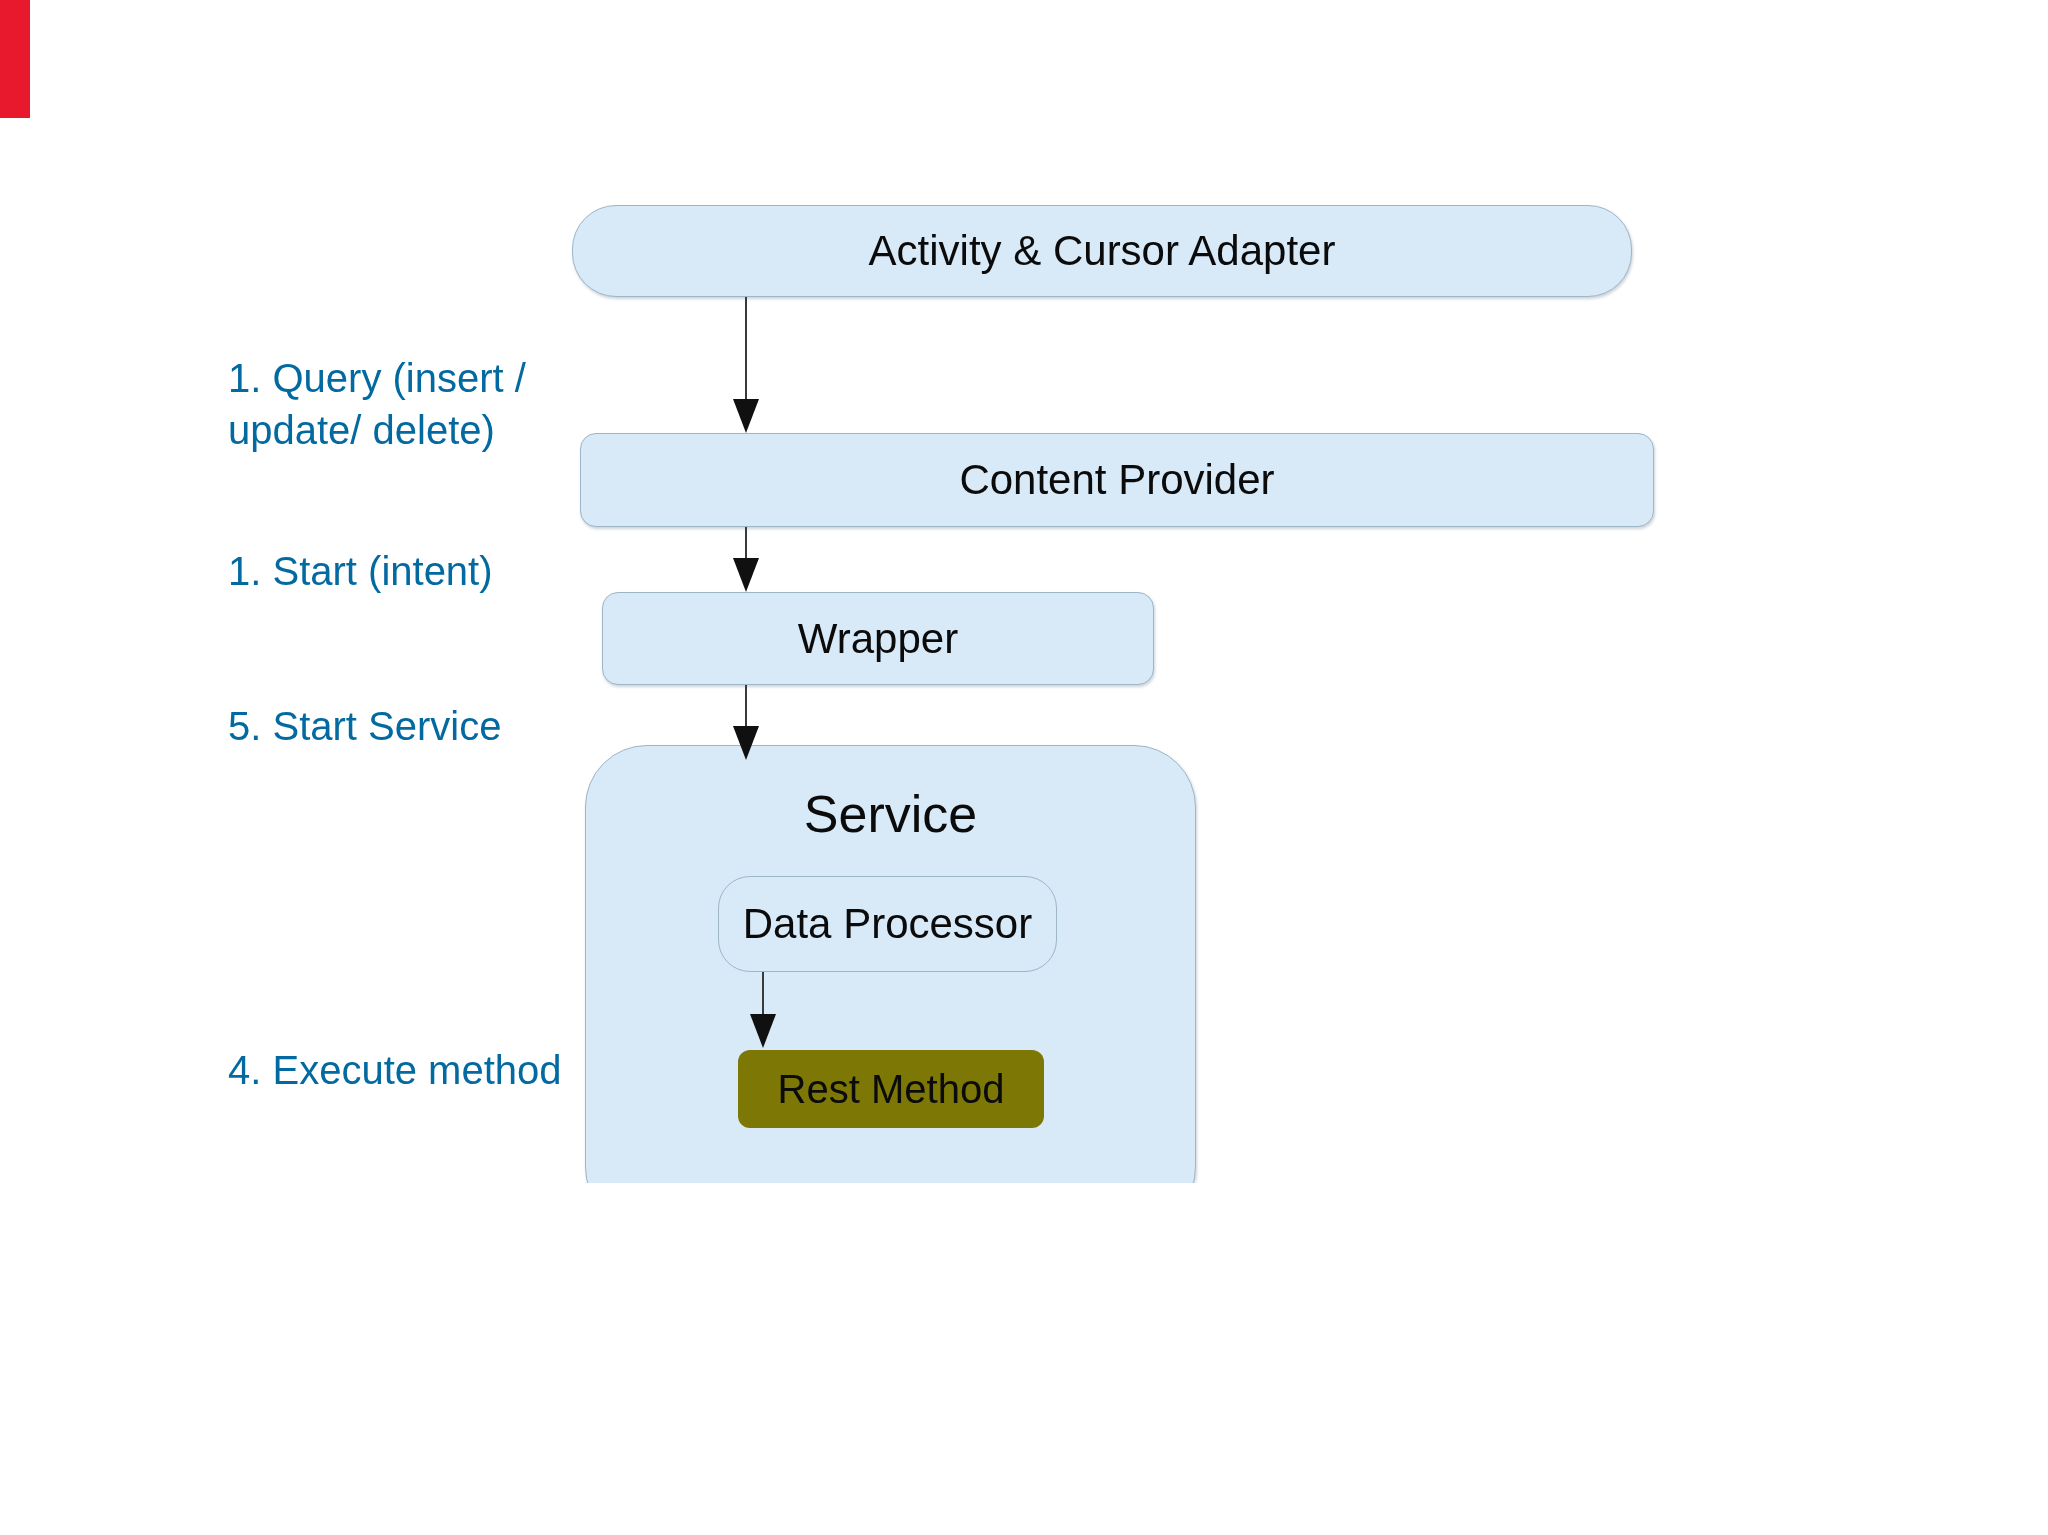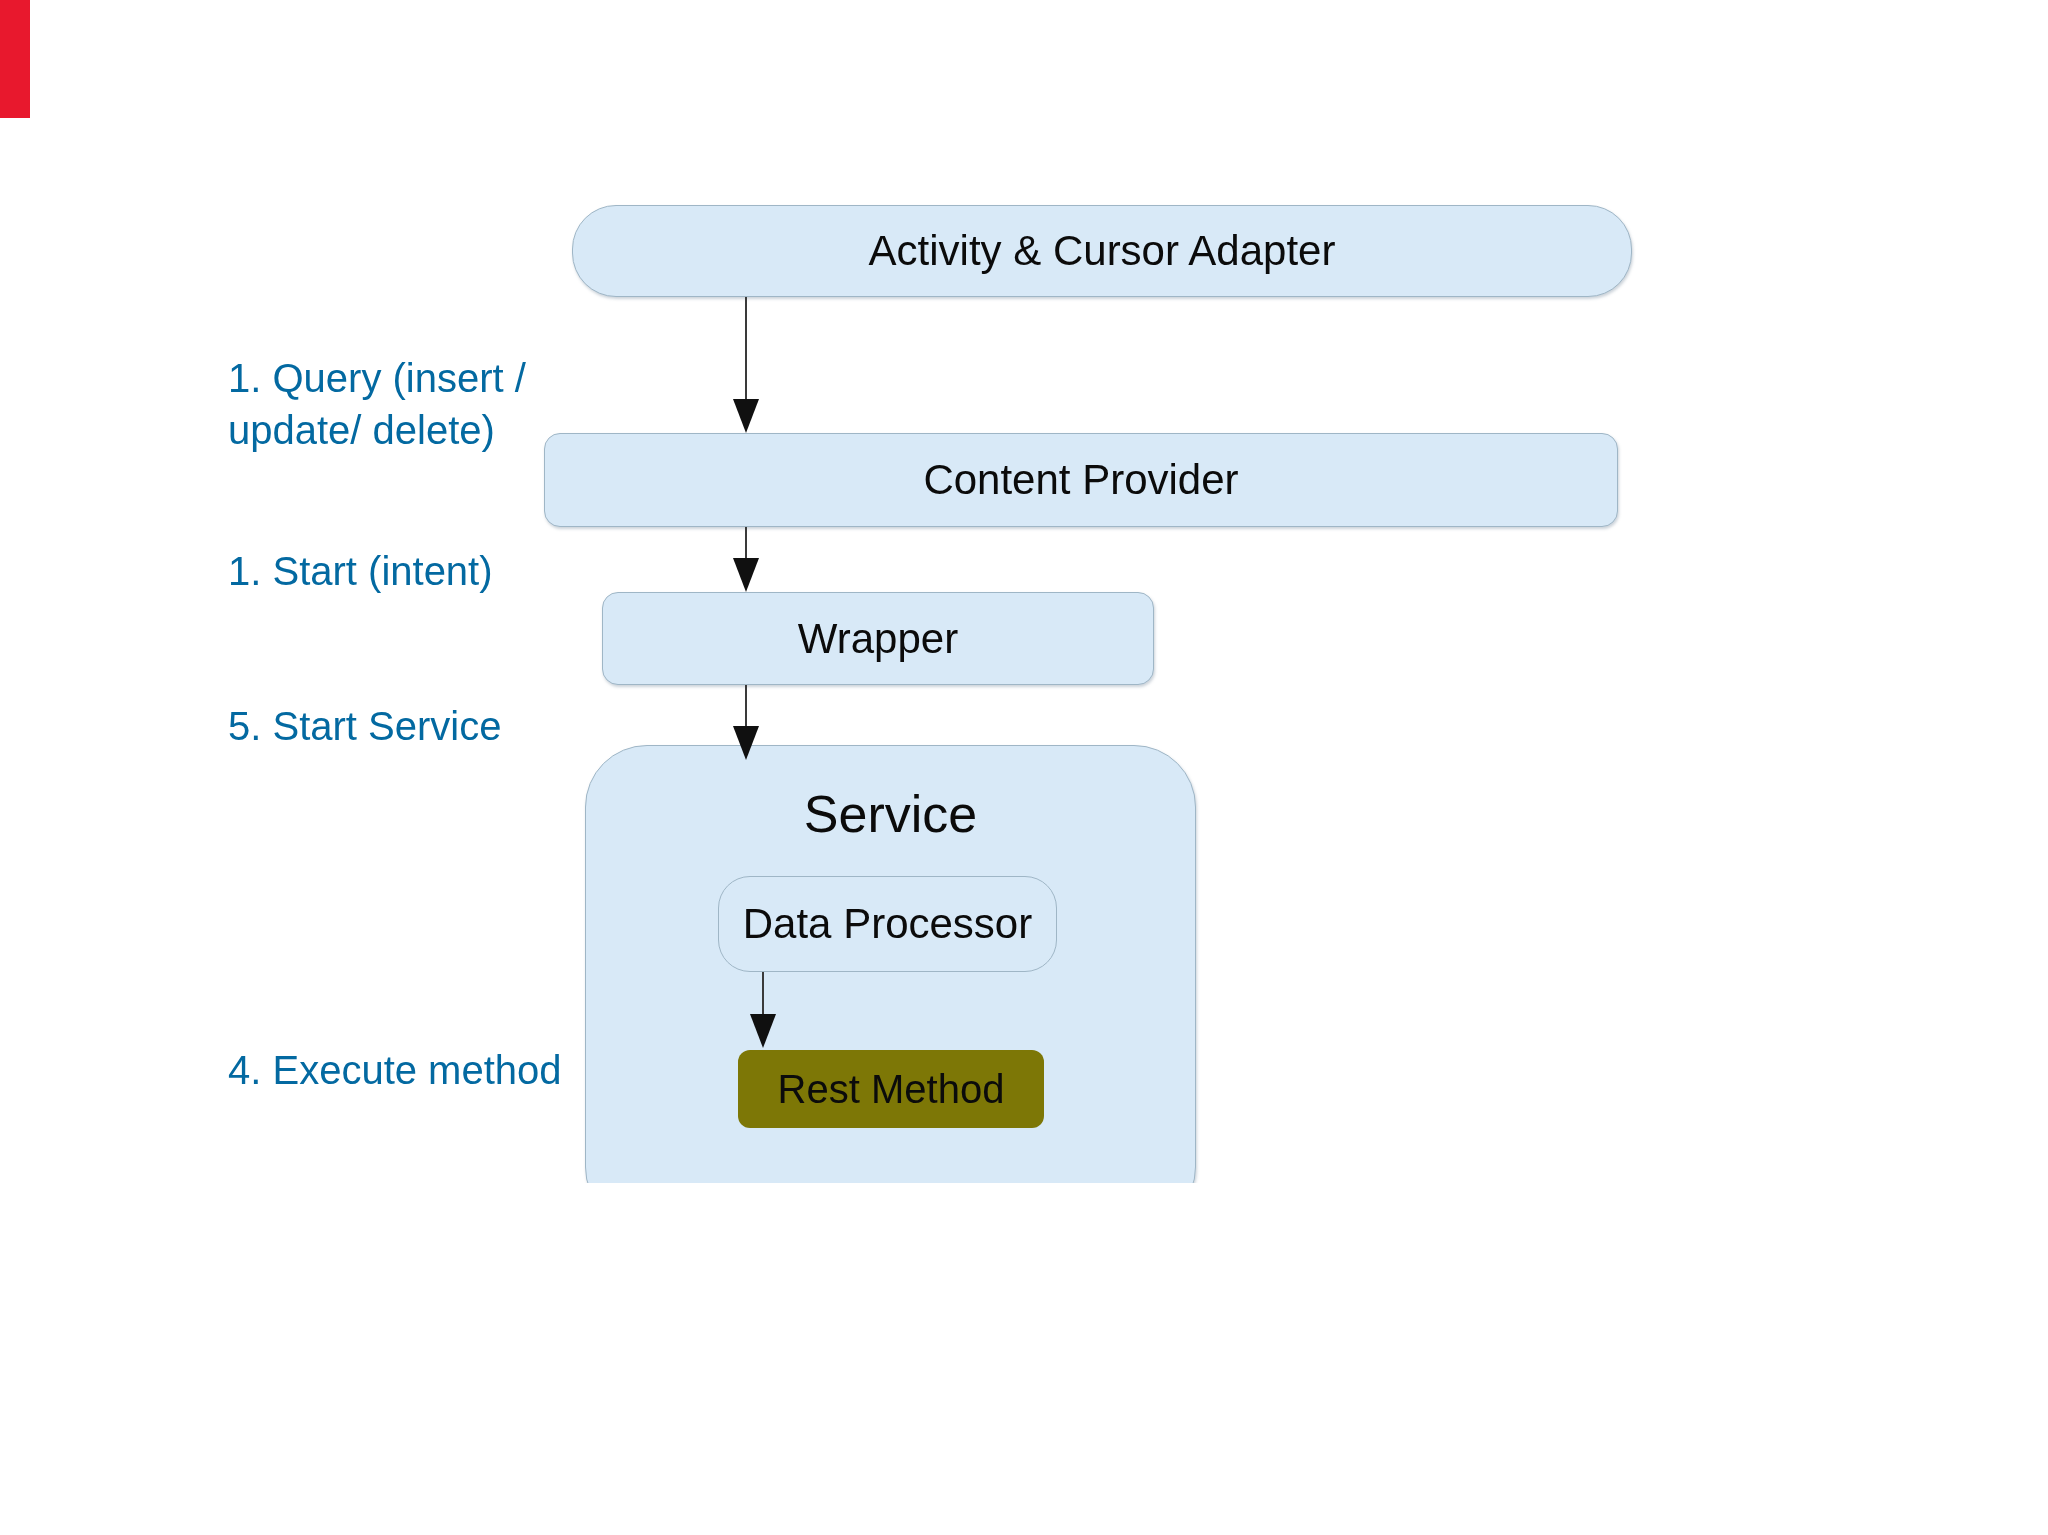--- a/index.html
+++ b/index.html
@@ -24,21 +24,21 @@
   .node {
     position: absolute;
     background: #d8e9f7;
     border: 1.5px solid #9fb6c6;
     box-shadow: 1px 2px 3px rgba(110,130,150,0.35);
     display: flex; align-items: center; justify-content: center;
     font-size: 42px;
     box-sizing: border-box;
   }
   .node-activity { left: 572px; top: 205px; width: 1060px; height: 92px; border-radius: 44px; }
-  .node-cp       { left: 544px; top: 433px; width: 1074px; height: 94px; border-radius: 16px; }
+  .node-cp       { left: 580px; top: 433px; width: 1074px; height: 94px; border-radius: 16px; }
   .node-wrapper  { left: 602px; top: 592px; width: 552px;  height: 93px; border-radius: 16px; }
   .node-service  {
     left: 585px; top: 745px; width: 611px; height: 484px; border-radius: 62px;
     align-items: flex-start; justify-content: center;
   }
   .service-label { margin-top: 38px; font-size: 52px; }
   .node-dp       { left: 718px; top: 876px; width: 339px; height: 96px; border-radius: 32px; box-shadow: none; }
   .node-rm       {
     left: 738px; top: 1050px; width: 306px; height: 78px;
     background: #7d7706; border: none; border-radius: 12px; box-shadow: none;

